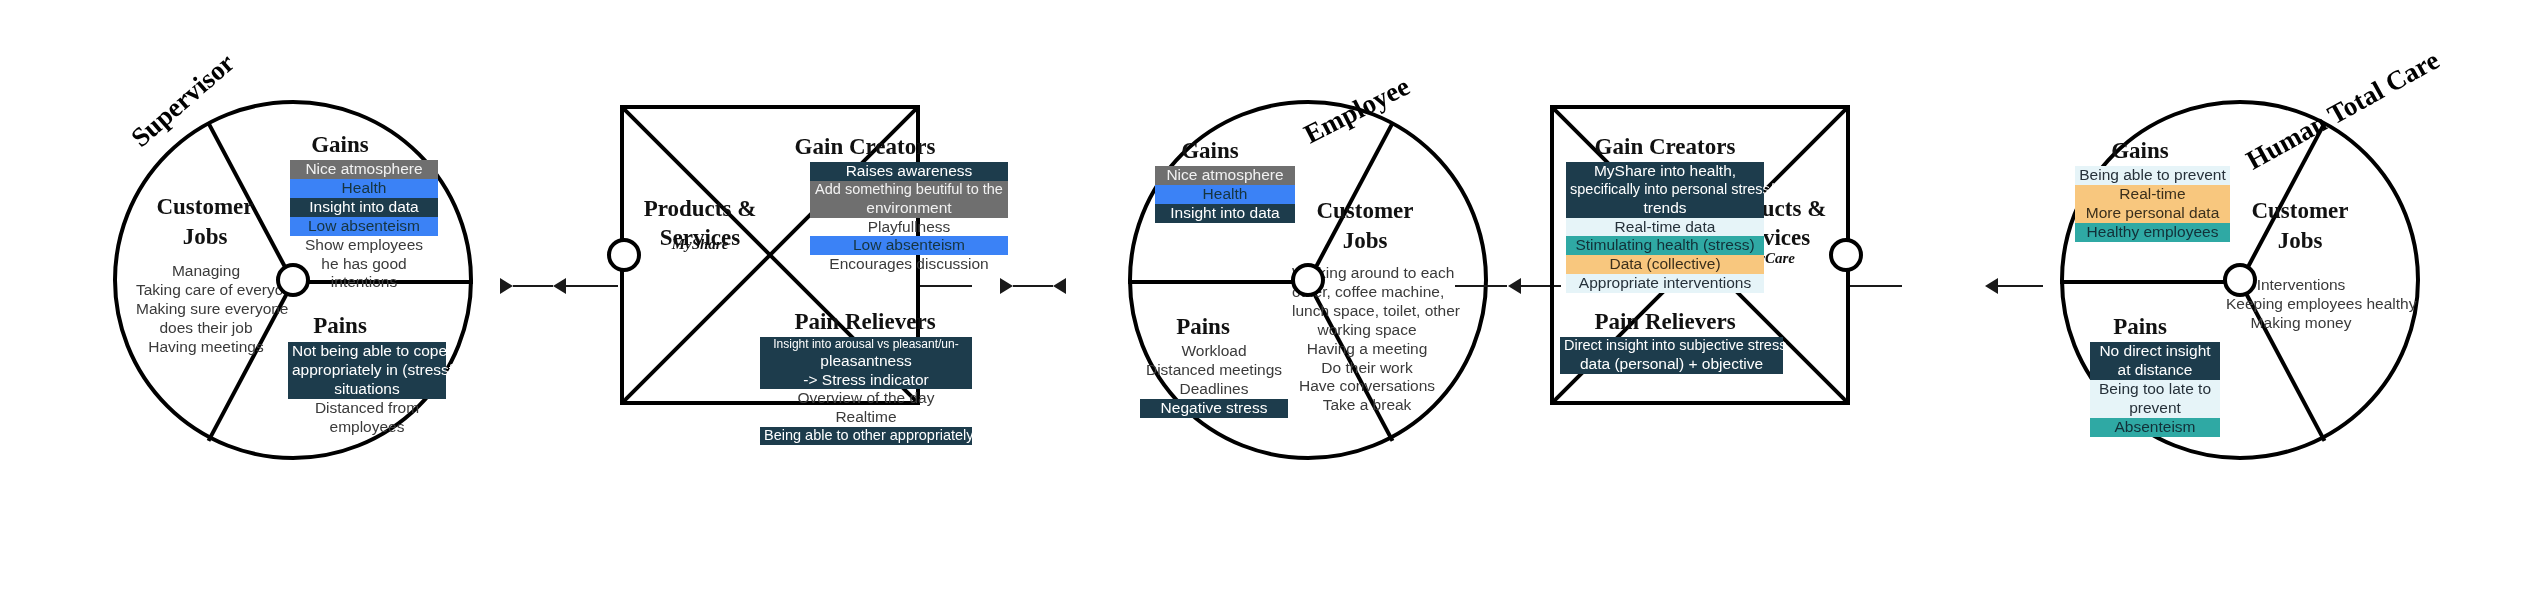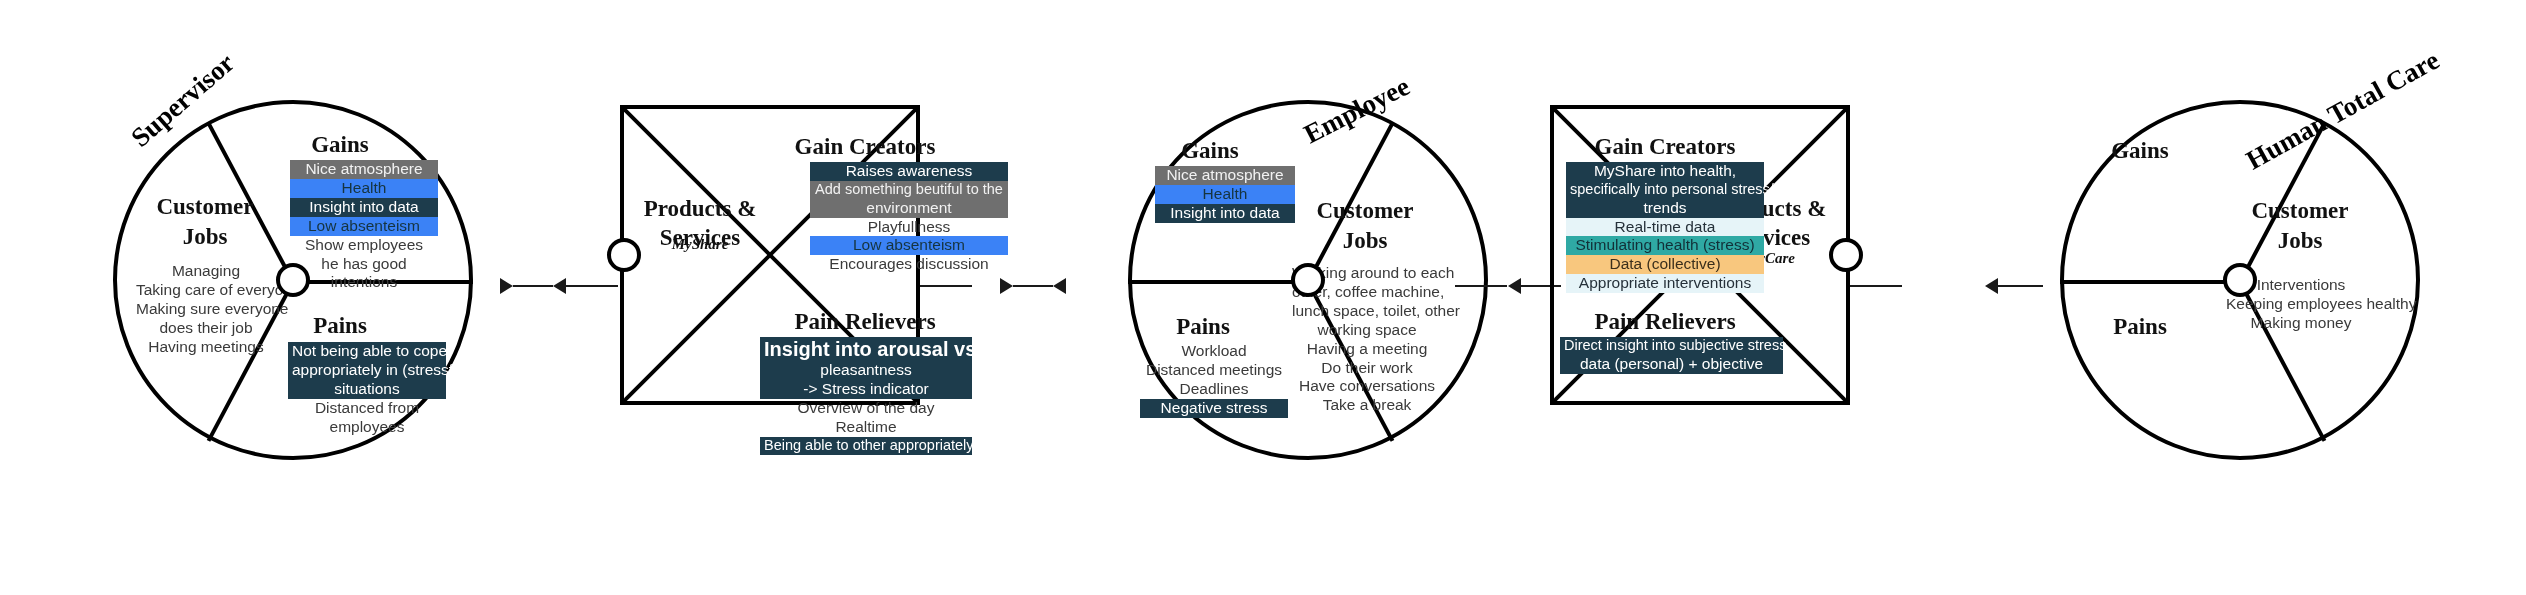--- a/index.html
+++ b/index.html
@@ -118,21 +118,21 @@
     <span class="ln hl-navy">Raises awareness</span>
     <span class="ln hl-gray" style="font-size:14.5px;">Add something beutiful to the</span>
     <span class="ln hl-gray">environment</span>
     <span class="ln plain">Playfullness</span>
     <span class="ln hl-teal">Low absenteism</span>
     <span class="ln plain">Encourages discussion</span>
   </div>
 
   <div class="sec-h" style="left:770px;top:309px;width:190px;">Pain Relievers</div>
   <div class="stack" style="left:760px;top:337px;width:212px;">
-    <span class="ln hl-navy" style="font-size:20px;font-weight:bold;">Insight into arousal vs pleasant/un-</span>
+    <span class="ln hl-navy" style="font-size:12px;">Insight into arousal vs pleasant/un-</span>
     <span class="ln hl-navy">pleasantness</span>
     <span class="ln hl-navy">-&gt; Stress indicator</span>
     <span class="ln plain">Overview of the day</span>
     <span class="ln plain">Realtime</span>
     <span class="ln hl-navy" style="font-size:14.5px;">Being able to other appropriately</span>
   </div>
 
   <div class="conn" style="left:920px;width:52px;"></div>
   <div class="arw r" style="left:1000px;"></div>
   <div class="conn" style="left:1013px;width:40px;"></div>
@@ -218,26 +218,39 @@
   <div class="vpc" style="left:2060px;">
     <div class="ring"></div>
     <div class="spoke" style="width:180px;transform:rotate(-62deg);"></div>
     <div class="spoke" style="width:180px;transform:rotate(62deg);"></div>
     <div class="spoke" style="width:180px;transform:rotate(180deg);"></div>
     <div class="hub"></div>
   </div>
   <div class="rot-label" style="left:2235px;top:95px;transform:rotate(-29deg);">Human Total Care</div>
 
   <div class="sec-h" style="left:2085px;top:138px;width:110px;">Gains</div>
+  <div class="stack" style="left:2075px;top:166px;width:155px;">
+    <span class="ln hl-lblue">Being able to prevent</span>
+    <span class="ln hl-orange">Real-time</span>
+    <span class="ln hl-orange">More personal data</span>
+    <span class="ln hl-tealdk">Healthy employees</span>
+  </div>
 
   <div class="sec-h" style="left:2235px;top:196px;width:130px;line-height:1.3;">
     <span>Customer</span><br>
     <span>Jobs</span>
   </div>
   <div class="stack" style="left:2222px;top:276px;width:158px;">
     <span class="ln plain">Interventions</span>
     <span class="ln plain">Keeping employees healthy</span>
     <span class="ln plain">Making money</span>
   </div>
 
   <div class="sec-h" style="left:2085px;top:314px;width:110px;">Pains</div>
+  <div class="stack" style="left:2090px;top:342px;width:130px;">
+    <span class="ln hl-navy">No direct insight</span>
+    <span class="ln hl-navy">at distance</span>
+    <span class="ln hl-lblue">Being too late to</span>
+    <span class="ln hl-lblue">prevent</span>
+    <span class="ln hl-tealdk">Absenteism</span>
+  </div>
 
 </div>
 
 </body></html>

